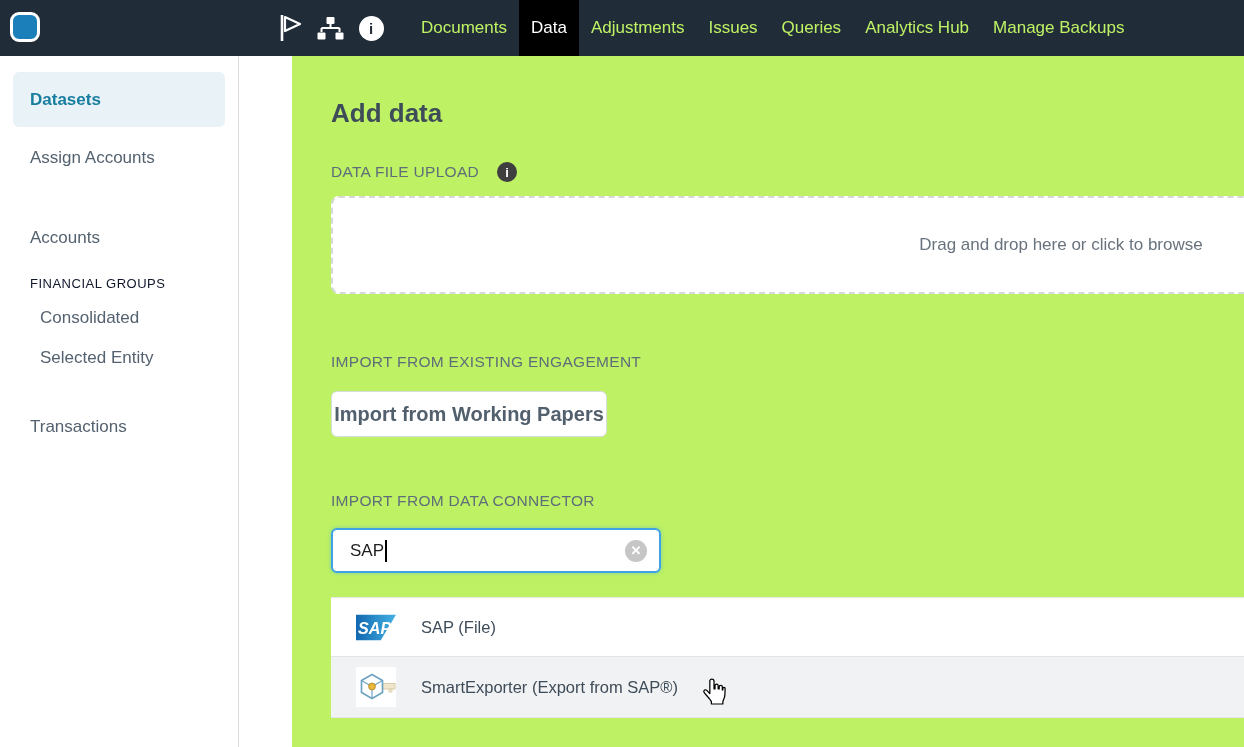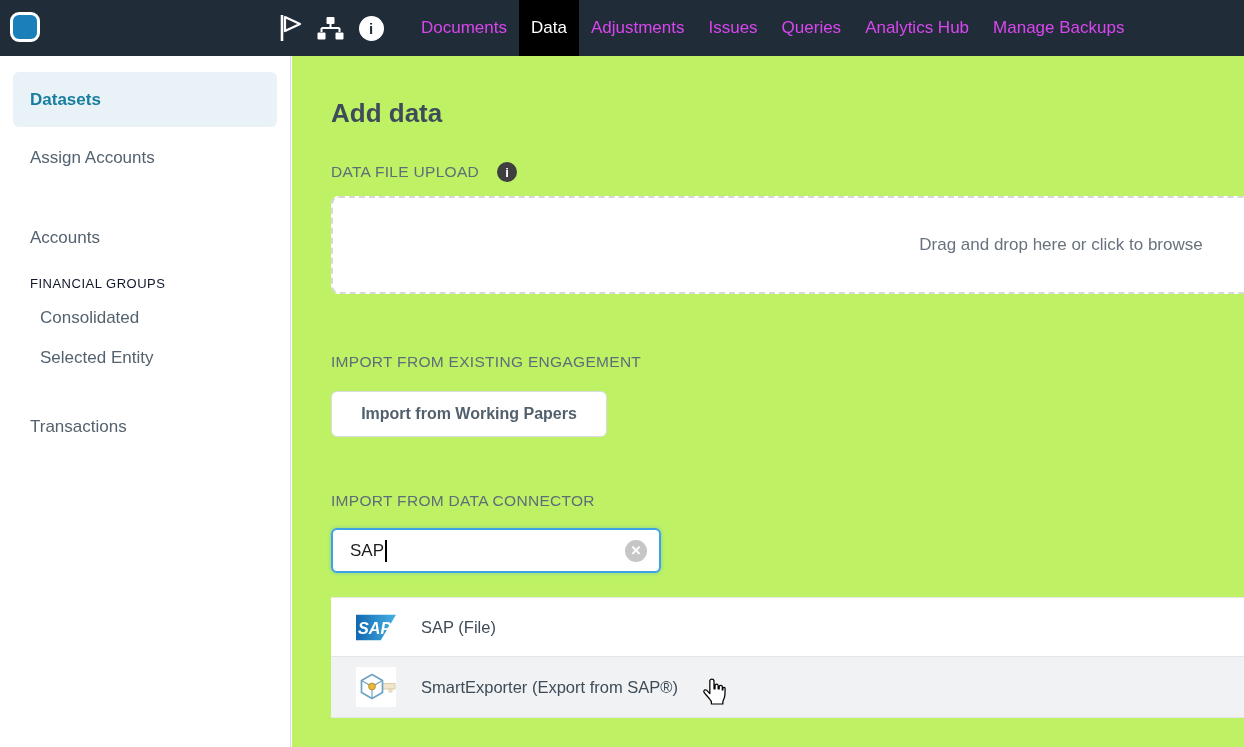--- a/index.html
+++ b/index.html
@@ -14,26 +14,26 @@
   .title-block { position:absolute; left:46px; top:5px; cursor:pointer; }
   .entity-name { font-size:21px; color:#f2f5f8; letter-spacing:.2px; white-space:nowrap; }
   .entity-year { display:block; text-align:right; font-size:13px; font-weight:bold; color:#ffffff; margin-top:0px; }
   .tb-icon { position:absolute; top:0; height:56px; display:flex; align-items:center; justify-content:center; cursor:pointer; }
   .tb-flag { left:276px; width:30px; }
   .tb-sitemap { left:314px; width:32px; }
   .tb-info { left:356px; width:30px; }
   .info-circle-light { width:25px; height:25px; border-radius:50%; background:#fff; color:#212c39;
                        display:flex; align-items:center; justify-content:center; font-weight:bold; font-size:15px; }
   .nav { position:absolute; left:409px; top:0; height:56px; display:flex; align-items:stretch; }
-  .nav-item { display:flex; align-items:center; padding:0 12px; font-size:17px; color:#d946ef;
+  .nav-item { display:flex; align-items:center; padding:0 12px; font-size:17px; color:#bef264;
               cursor:pointer; white-space:nowrap; }
   .nav-item.active { background:#000000; color:#fff; }
 
   
-  .sidebar { position:absolute; top:56px; left:0; bottom:0; width:291px; background:#fff;
+  .sidebar { position:absolute; top:56px; left:0; bottom:0; width:239px; background:#fff;
              border-right:1px solid #dcdfe2; }
   .side-item { position:absolute; font-size:17px; color:#546270; cursor:pointer; white-space:nowrap; }
   .side-active { left:13px; right:13px; top:16px; height:55px; background:#e9f2f6; border-radius:6px;
                  display:flex; align-items:center; padding-left:17px; color:#187e9f; font-weight:600; }
   .si-assign { left:30px; top:92px; }
   .si-accounts { left:30px; top:152px;margin-top:20px; }
   .side-section { position:absolute; left:30px; top:220px; font-size:13px; color:#0f172a;
                   letter-spacing:.5px; white-space:nowrap; }
   .si-consolidated { left:40px; top:252px; }
   .si-selected { left:40px; top:292px; }
@@ -45,21 +45,21 @@
   .section-label { font-size:15.5px; color:#5f6d79; letter-spacing:.3px; white-space:nowrap; }
   .label-row-upload { position:absolute; left:39px; top:106px; display:flex; align-items:center; gap:18px; }
   .info-circle-dark { width:20px; height:20px; border-radius:50%; background:#3f3f3f; color:#fff;
                       display:flex; align-items:center; justify-content:center; font-weight:bold;
                       font-size:13px; cursor:pointer; }
   .dropzone { position:absolute; left:39px; top:140px; width:1460px; height:98px;
               border:2px dashed #d6d8da; border-radius:8px; display:flex; align-items:center;
               justify-content:center; font-size:17px; color:#68737e; cursor:pointer; background:#fff; }
   .label-engagement { position:absolute; left:39px; top:297px; }
   .wp-button { position:absolute; left:39px; top:335px; width:276px; height:46px; background:#fff;
-               border:1px solid #d9dcde; border-radius:6px; font-size:16px; font-weight:bold;
+               border:1px solid #d9dcde; border-radius:6px; font-size:20px; font-weight:bold;
                color:#52606e; display:flex; align-items:center; justify-content:center; cursor:pointer;
                font-family:"Liberation Sans", sans-serif; }
   .label-connector { position:absolute; left:39px; top:436px; }
   .searchbox { position:absolute; left:39px; top:472px; width:330px; height:45px; background:#fff;
                border:2px solid #3ea2e5; border-radius:6px; box-shadow:0 0 4px rgba(62,162,229,.45);
                display:flex; align-items:center; padding:0 12px 0 17px; cursor:text; }
   .search-text { font-size:17px; color:#1e1e1e; }
   .text-caret { width:2px; height:22px; background:#000; margin-left:1px; }
   .clear-btn { margin-left:auto; width:22px; height:22px; border-radius:50%; background:#c6c6c6;
                color:#fff; display:flex; align-items:center; justify-content:center; font-size:13px;

